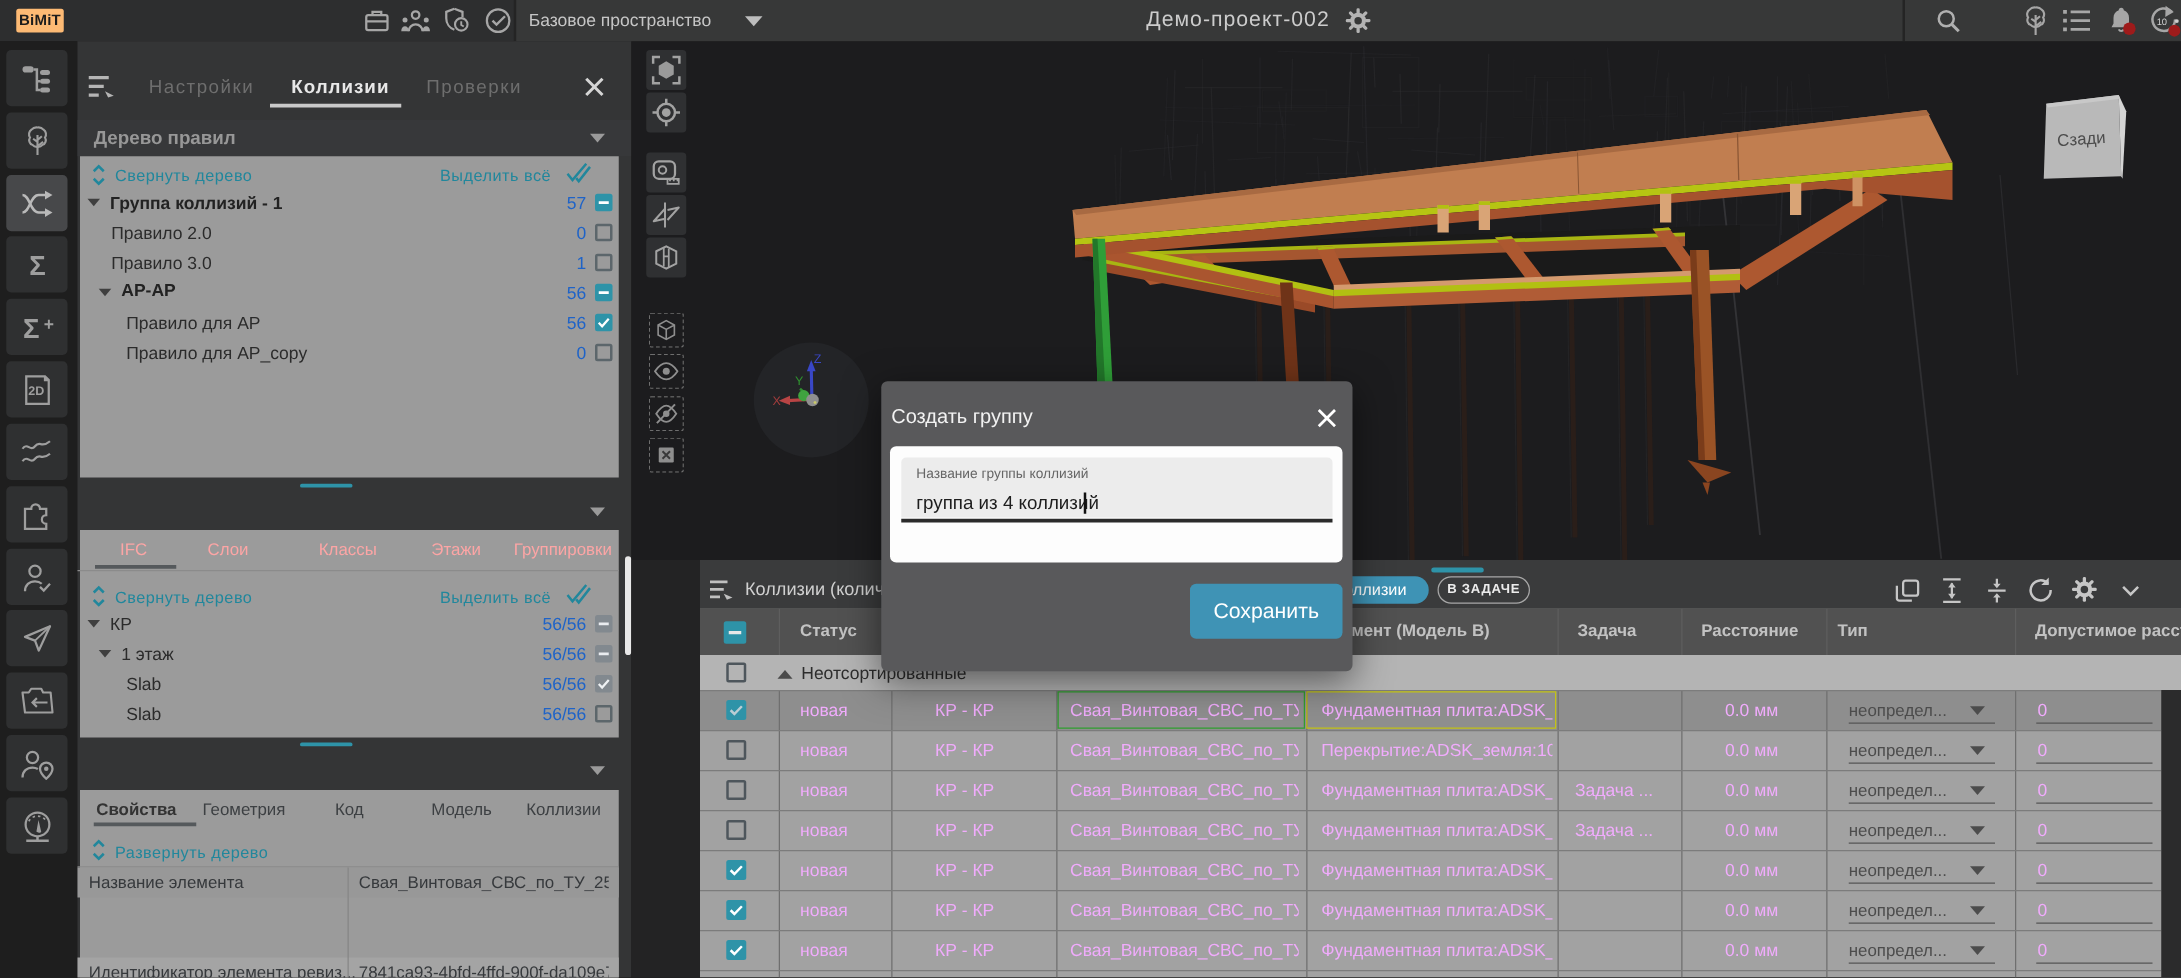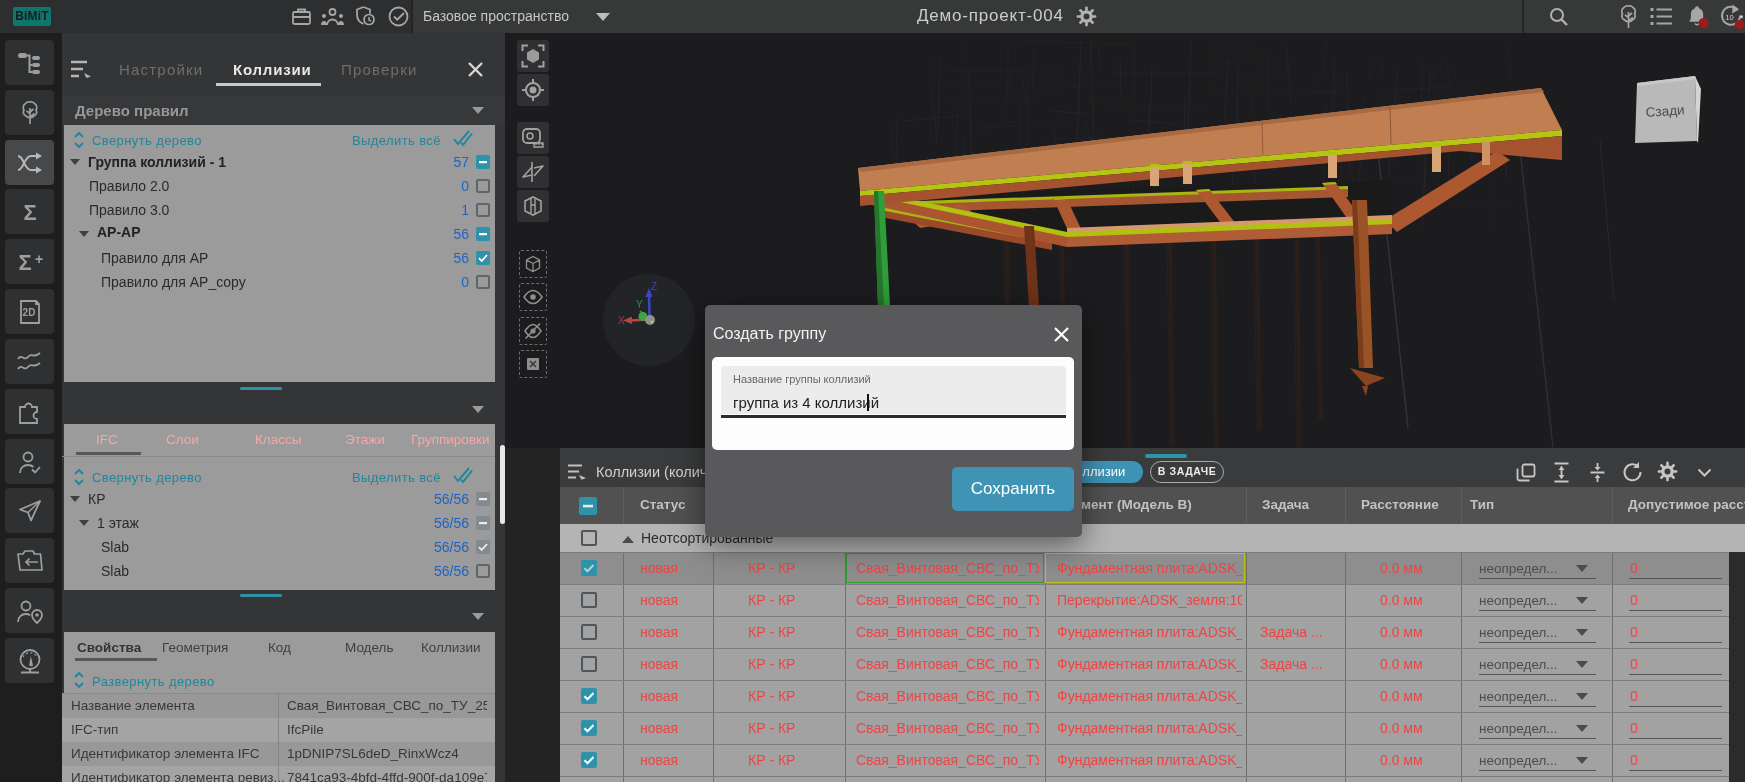--- a/index.html
+++ b/index.html
@@ -13,21 +13,21 @@
 .handle{position:absolute;width:42px;height:3px;background:#2e93a8;border-radius:2px}
 .trirt{width:0;height:0;border-left:6px solid transparent;border-right:6px solid transparent;border-top:7px solid #9a9a9a}
 </style></head>
 <body>
 <div id="root">
 
 <div class="ab" style="left:0;top:0;width:1745px;height:33px;background:#2d2e2f"></div>
 <div class="ab" style="left:412px;top:0;width:1333px;height:33px;background:#373838"></div>
 <div class="ab" style="left:411px;top:0;width:2px;height:33px;background:#242424"></div>
 <div class="ab" style="left:1522px;top:0;width:2px;height:33px;background:#242424"></div>
-<div class="ab" style="left:13px;top:7px;width:38px;height:19px;background:#0f766e;border-radius:2px;color:#1c1c1c;font-size:12px;font-weight:bold;text-align:center;line-height:19px;letter-spacing:0.2px">BiMiT</div>
+<div class="ab" style="left:13px;top:7px;width:38px;height:19px;background:#fdba74;border-radius:2px;color:#1c1c1c;font-size:12px;font-weight:bold;text-align:center;line-height:19px;letter-spacing:0.2px">BiMiT</div>
 <svg class="ab" style="left:291px;top:6px" width="21" height="21" viewBox="0 0 21 21">
       <g stroke="#a6a6a6" stroke-width="1.8" fill="none">
         <rect x="2" y="6" width="17" height="12" rx="1.5"></rect>
         <path d="M7 6V3.5h7V6M2 11h17"></path>
       </g>
     </svg>
 <svg class="ab" style="left:320px;top:6px" width="25" height="21" viewBox="0 0 25 21">
       <g stroke="#a6a6a6" stroke-width="1.8" fill="none">
         <circle cx="12.5" cy="6" r="3"></circle>
         <path d="M7 19c0-3 2.5-5.5 5.5-5.5S18 16 18 19"></path>
@@ -89,21 +89,21 @@
         <rect x="9.2" y="0.6" width="2.6" height="4.5" rx="1.1" transform="rotate(135 10.5 10.5)"></rect>
         <rect x="9.2" y="0.6" width="2.6" height="4.5" rx="1.1" transform="rotate(180 10.5 10.5)"></rect>
         <rect x="9.2" y="0.6" width="2.6" height="4.5" rx="1.1" transform="rotate(225 10.5 10.5)"></rect>
         <rect x="9.2" y="0.6" width="2.6" height="4.5" rx="1.1" transform="rotate(270 10.5 10.5)"></rect>
         <rect x="9.2" y="0.6" width="2.6" height="4.5" rx="1.1" transform="rotate(315 10.5 10.5)"></rect>
       </g>
       <circle cx="10.5" cy="10.5" r="3" fill="#373838"></circle>
     </svg>
 <div class="ab" style="left:423px;top:8px;color:#c6c6c6;font-size:14px">Базовое пространство</div>
 <div class="ab" style="left:596px;top:13px;width:0;height:0;border-left:7px solid transparent;border-right:7px solid transparent;border-top:8px solid #bdbdbd"></div>
-<div class="ab" style="left:917px;top:6px;color:#cccccc;font-size:17px;letter-spacing:0.8px">Демо-проект-004</div>
+<div class="ab" style="left:917px;top:6px;color:#cccccc;font-size:17px;letter-spacing:0.8px">Демо-проект-002</div>
 
 <div class="ab" style="left:0;top:33px;width:62px;height:749px;background:#1e1e1e"></div>
 <div class="ab" id="rail" style="left:0;top:0"></div>
 <style>.rb{position:absolute;left:5px;width:49px;height:45px;background:#2f3031;border-radius:4px}.rb svg{position:absolute;left:50%;top:50%;transform:translate(-50%,-50%)}</style>
 <div class="rb" style="top:40px">
       <svg width="26" height="26" viewBox="0 0 26 26">
         <g fill="#9e9e9e">
           <rect x="1" y="3" width="9" height="5" rx="2.5"></rect>
           <rect x="15" y="6" width="8" height="4" rx="2"></rect>
           <rect x="15" y="13" width="8" height="4" rx="2"></rect>
@@ -337,28 +337,20 @@
       <g stroke="#21879c" stroke-width="2" fill="none">
         <path d="M3 6l4-4 4 4M3 12l4 4 4-4"></path>
       </g>
     </svg>
 <div class="util" style="left:92px;top:674px">Развернуть дерево</div>
 <div class="ab" style="left:62px;top:693px;width:433px;height:1px;background:#8a8a8a"></div>
 <style>.prow{position:absolute;left:62px;width:433px;height:24px}.prow .k{position:absolute;left:9px;top:4px;font-size:13.5px;color:#36393c;white-space:nowrap}.prow .v{position:absolute;left:225px;top:4px;font-size:13.5px;color:#36393c;white-space:nowrap;overflow:hidden;width:200px}</style>
 <div class="prow" style="top:694px;background:#989898">
       <span class="k">Название элемента</span>
       <span class="v">Свая_Винтовая_СВС_по_ТУ_25-1...</span>
-    </div>
-<div class="prow" style="top:718px;background:#a4a4a4">
-      <span class="k">IFC-тип</span>
-      <span class="v">IfcPile</span>
-    </div>
-<div class="prow" style="top:742px;background:#989898">
-      <span class="k">Идентификатор элемента IFC</span>
-      <span class="v">1pDNIP7SL6deD_RinxWcz4</span>
     </div>
 <div class="prow" style="top:766px;background:#a4a4a4">
       <span class="k">Идентификатор элемента ревиз...</span>
       <span class="v">7841ca93-4bfd-4ffd-900f-da109e7...</span>
     </div>
 <div class="ab" style="left:278px;top:694px;width:1px;height:88px;background:#858585"></div>
 
 <svg class="ab" style="left:505px;top:33px" width="1240" height="415" viewBox="505 33 1240 415" id="vp">
 <rect x="505" y="33" width="1240" height="415" fill="#1c1c1e"></rect>
 <line x1="1286" y1="38" x2="1288" y2="79" stroke="#3c3c40" stroke-opacity="0.15" stroke-width="1"></line>
@@ -671,21 +663,21 @@
         <rect x="9.2" y="0.6" width="2.6" height="4.5" rx="1.1" transform="rotate(225 10.5 10.5)"></rect>
         <rect x="9.2" y="0.6" width="2.6" height="4.5" rx="1.1" transform="rotate(270 10.5 10.5)"></rect>
         <rect x="9.2" y="0.6" width="2.6" height="4.5" rx="1.1" transform="rotate(315 10.5 10.5)"></rect>
       </g>
       <circle cx="10.5" cy="10.5" r="3" fill="#3a3b3c"></circle>
     </svg>
 <svg class="ab" style="left:1697px;top:468px" width="15" height="10" viewBox="0 0 15 10">
       <path d="M1.5 1.5l6 6 6-6" stroke="#c6c6c6" stroke-width="2" fill="none"></path>
     </svg>
 
-<style>.th{position:absolute;top:497px;font-size:13.5px;font-weight:bold;color:#c2c2c2;white-space:nowrap}.td{position:absolute;font-size:14px;color:#ef4444}.vsep{position:absolute;top:552px;width:1px;height:230px;background:#6f6f6f}.vseph{position:absolute;top:487px;width:1px;height:37px;background:#5e5e5e}.hsep{position:absolute;left:560px;width:1169px;height:1px;background:#7c7c7c}
+<style>.th{position:absolute;top:497px;font-size:13.5px;font-weight:bold;color:#c2c2c2;white-space:nowrap}.td{position:absolute;font-size:14px;color:#f0abfc}.vsep{position:absolute;top:552px;width:1px;height:230px;background:#6f6f6f}.vseph{position:absolute;top:487px;width:1px;height:37px;background:#5e5e5e}.hsep{position:absolute;left:560px;width:1169px;height:1px;background:#7c7c7c}
 .tcb{position:absolute;left:581px;width:16px;height:16px;border-radius:2px}.tcb.on{background:#2e93a8}.tcb.off{border:2px solid #4e565c}</style>
 <div class="ab tcb on" style="left:579px;top:497px;width:18px;height:18px"><svg width="18" height="18" viewBox="0 0 18 18">
         <rect x="4" y="7.8" width="10" height="2.6" fill="#e8e8e8"></rect>
       </svg></div>
 <div class="th" style="left:640px">Статус</div>
 <div class="th" style="left:748px">Правило</div>
 <div class="th" style="left:858px">Элемент (Модель А)</div>
 <div class="th" style="left:1056px">Элемент (Модель В)</div>
 <div class="th" style="left:1262px">Задача</div>
 <div class="th" style="left:1361px">Расстояние</div>

